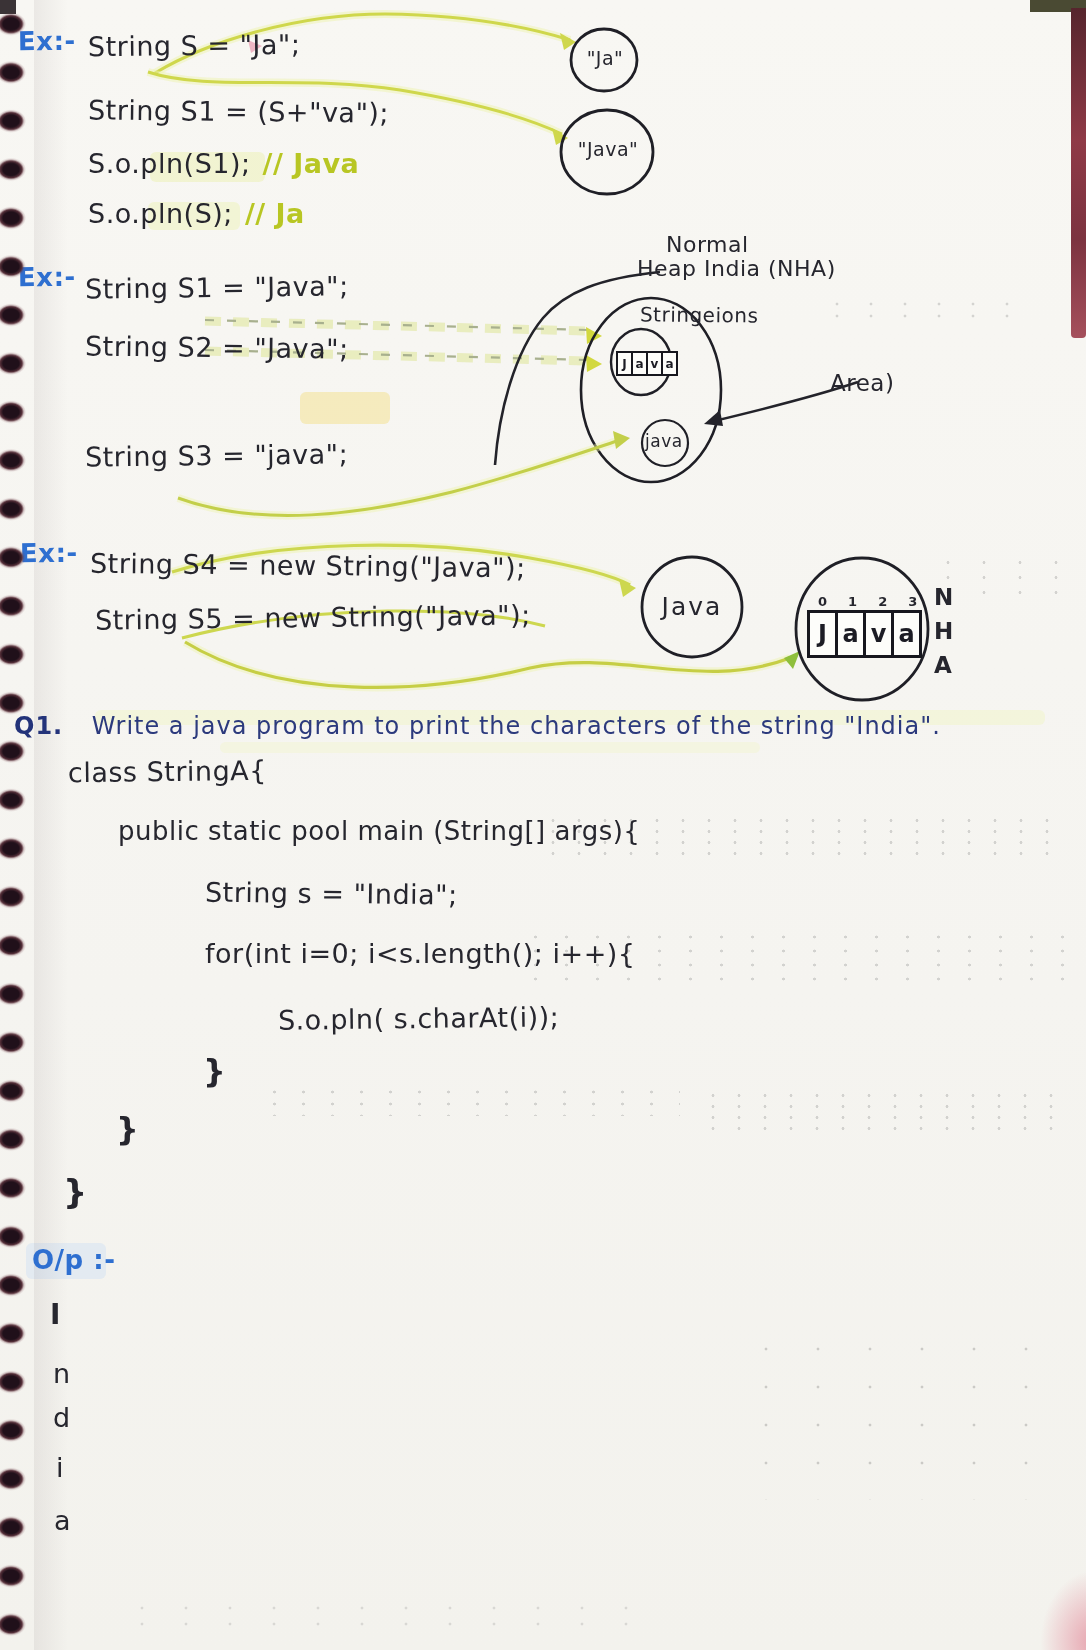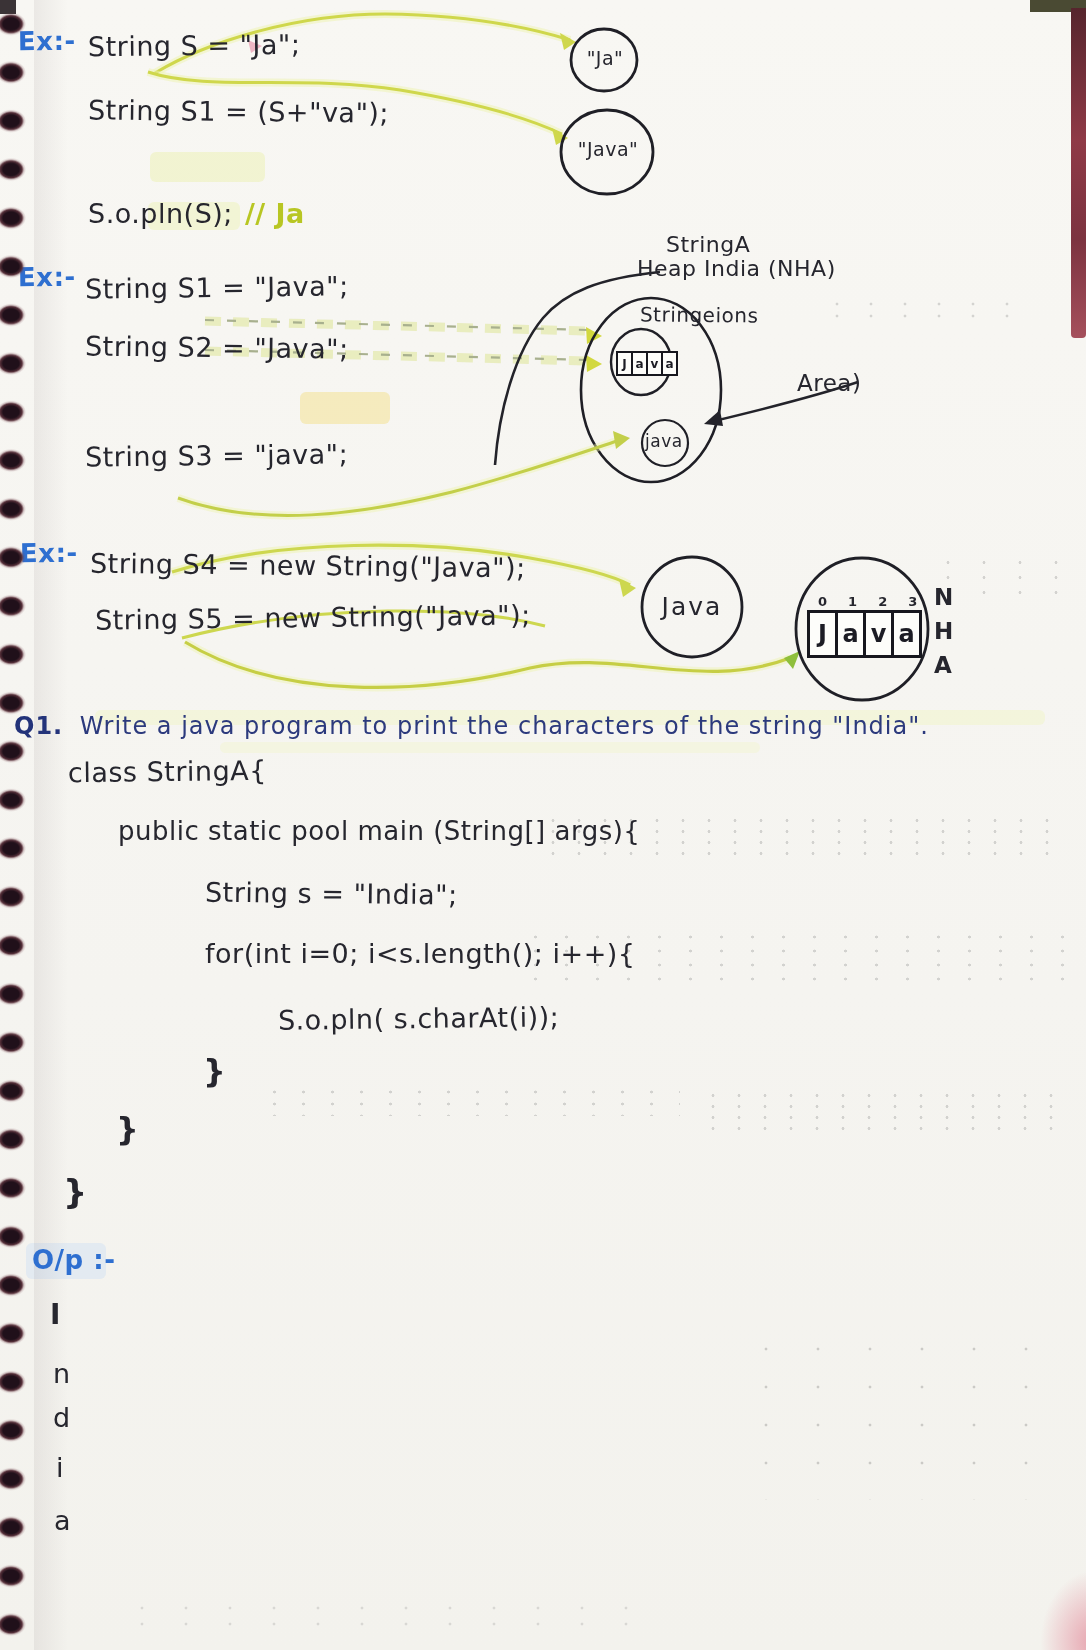--- a/index.html
+++ b/index.html
@@ -101,40 +101,41 @@
     <path d="M185,642 C280,700 420,695 530,668 C620,648 700,692 790,658" fill="none" stroke="#eef3b0" stroke-width="8" opacity=".45"></path>
     <path d="M185,642 C280,700 420,695 530,668 C620,648 700,692 790,658" fill="none" stroke="#c6ce45" stroke-width="3.2"></path>
     <polygon points="800,651 784,658 793,669" fill="#8fbf3c"></polygon>
     <circle cx="692" cy="607" r="50" fill="none" stroke="#1f1f26" stroke-width="2.8"></circle>
     <ellipse cx="862" cy="629" rx="66" ry="71" fill="none" stroke="#1f1f26" stroke-width="2.8"></ellipse>
   </svg>
 
   <div class="abs txt hand blue rot-a" style="left:18px;top:26px;font-size:26px;"><span>Ex:-</span></div>
   <div class="abs txt hand rot-a" style="left:88px;top:30px;"><span>String S = "Ja";</span></div>
   <div class="abs txt hand rot-b" style="left:88px;top:96px;"><span>String S1 = (S+"va");</span></div>
+  <div class="abs txt hand" style="left:88px;top:148px;"><span>S.o.pln(S1);</span><span class="marker" style="margin-left:12px;">// Java</span></div>
   <div class="abs txt hand" style="left:88px;top:198px;"><span>S.o.pln(S);</span><span class="marker" style="margin-left:12px;">// Ja</span></div>
   <div class="abs txt hand" style="left:574px;top:47px;width:62px;text-align:center;font-size:19px;"><span>"Ja"</span></div>
   <div class="abs txt hand" style="left:564px;top:138px;width:88px;text-align:center;font-size:19px;"><span>"Java"</span></div>
 
   <div class="abs txt hand blue rot-a" style="left:18px;top:262px;font-size:26px;"><span>Ex:-</span></div>
   <div class="abs txt hand rot-a" style="left:85px;top:272px;"><span>String S1 = "Java";</span></div>
   <div class="abs txt hand rot-b" style="left:85px;top:332px;"><span>String S2 = "Java";</span></div>
   <div class="abs txt hand rot-a" style="left:85px;top:440px;"><span>String S3 = "java";</span></div>
 
-  <div class="abs txt hand" style="left:666px;top:232px;font-size:22px;"><span>StringA</span></div>
+  <div class="abs txt hand" style="left:666px;top:232px;font-size:22px;"><span>Normal</span></div>
   <div class="abs txt hand" style="left:637px;top:256px;font-size:22px;"><span>Heap India (NHA)</span></div>
   <div class="abs txt hand rot-b" style="left:640px;top:303px;font-size:20px;"><span>Stringeions</span></div>
   <div class="abs txt cellrow" style="left:618px;top:351px;">
       <span class="cell-sm">J</span>
       <span class="cell-sm">a</span>
       <span class="cell-sm">v</span>
       <span class="cell-sm">a</span>
   </div>
   <div class="abs txt hand" style="left:645px;top:431px;font-size:17px;"><span>java</span></div>
-  <div class="abs txt hand" style="left:797px;top:370px;font-size:23px;"><span>Area)</span></div>
+  <div class="abs txt hand" style="left:830px;top:370px;font-size:23px;"><span>Area)</span></div>
 
   <div class="abs txt hand blue rot-a" style="left:20px;top:538px;font-size:26px;"><span>Ex:-</span></div>
   <div class="abs txt hand rot-b" style="left:90px;top:550px;"><span>String S4 = new String("Java");</span></div>
   <div class="abs txt hand rot-a" style="left:95px;top:602px;"><span>String S5 = new String("Java");</span></div>
   <div class="abs txt hand" style="left:655px;top:592px;width:74px;text-align:center;font-size:25px;letter-spacing:2px;"><span>Java</span></div>
   <div class="abs txt" style="left:810px;top:591px;">
       <span class="idx">0</span>
       <span class="idx">1</span>
       <span class="idx">2</span>
       <span class="idx">3</span>
@@ -146,21 +147,21 @@
       <span class="cell-lg">a</span>
   </div>
   <div class="abs txt" style="left:934px;top:580px;">
       <div class="nha-letter">N</div>
       <div class="nha-letter">H</div>
       <div class="nha-letter">A</div>
   </div>
 
   <div class="abs txt hand" style="left:14px;top:712px;font-size:24px;letter-spacing:1px;">
       <span class="navy" style="font-weight:bold;color:#23337a;">Q1.</span>
-      <span class="navy" style="margin-left:8px;">Write a java program to print the characters of the string "India".</span>
+      <span class="navy" style="margin-left:20px;">Write a java program to print the characters of the string "India".</span>
   </div>
 
   <div class="abs txt hand rot-a" style="left:68px;top:756px;"><span>class StringA{</span></div>
   <div class="abs txt hand" style="left:118px;top:816px;font-size:26px;"><span>public static pool main (String[] args){</span></div>
   <div class="abs txt hand rot-b" style="left:205px;top:878px;"><span>String s = "India";</span></div>
   <div class="abs txt hand" style="left:205px;top:938px;text-align:right;"><span>for(int i=0; i&lt;s.length(); i++){</span></div>
   <div class="abs txt hand rot-a" style="left:278px;top:1003px;"><span>S.o.pln( s.charAt(i));</span></div>
   <div class="abs txt hand" style="left:203px;top:1052px;font-size:32px;font-weight:bold;"><span>}</span></div>
   <div class="abs txt hand" style="left:116px;top:1110px;font-size:32px;font-weight:bold;"><span>}</span></div>
   <div class="abs txt hand" style="left:63px;top:1172px;font-size:34px;font-weight:bold;"><span>}</span></div>

